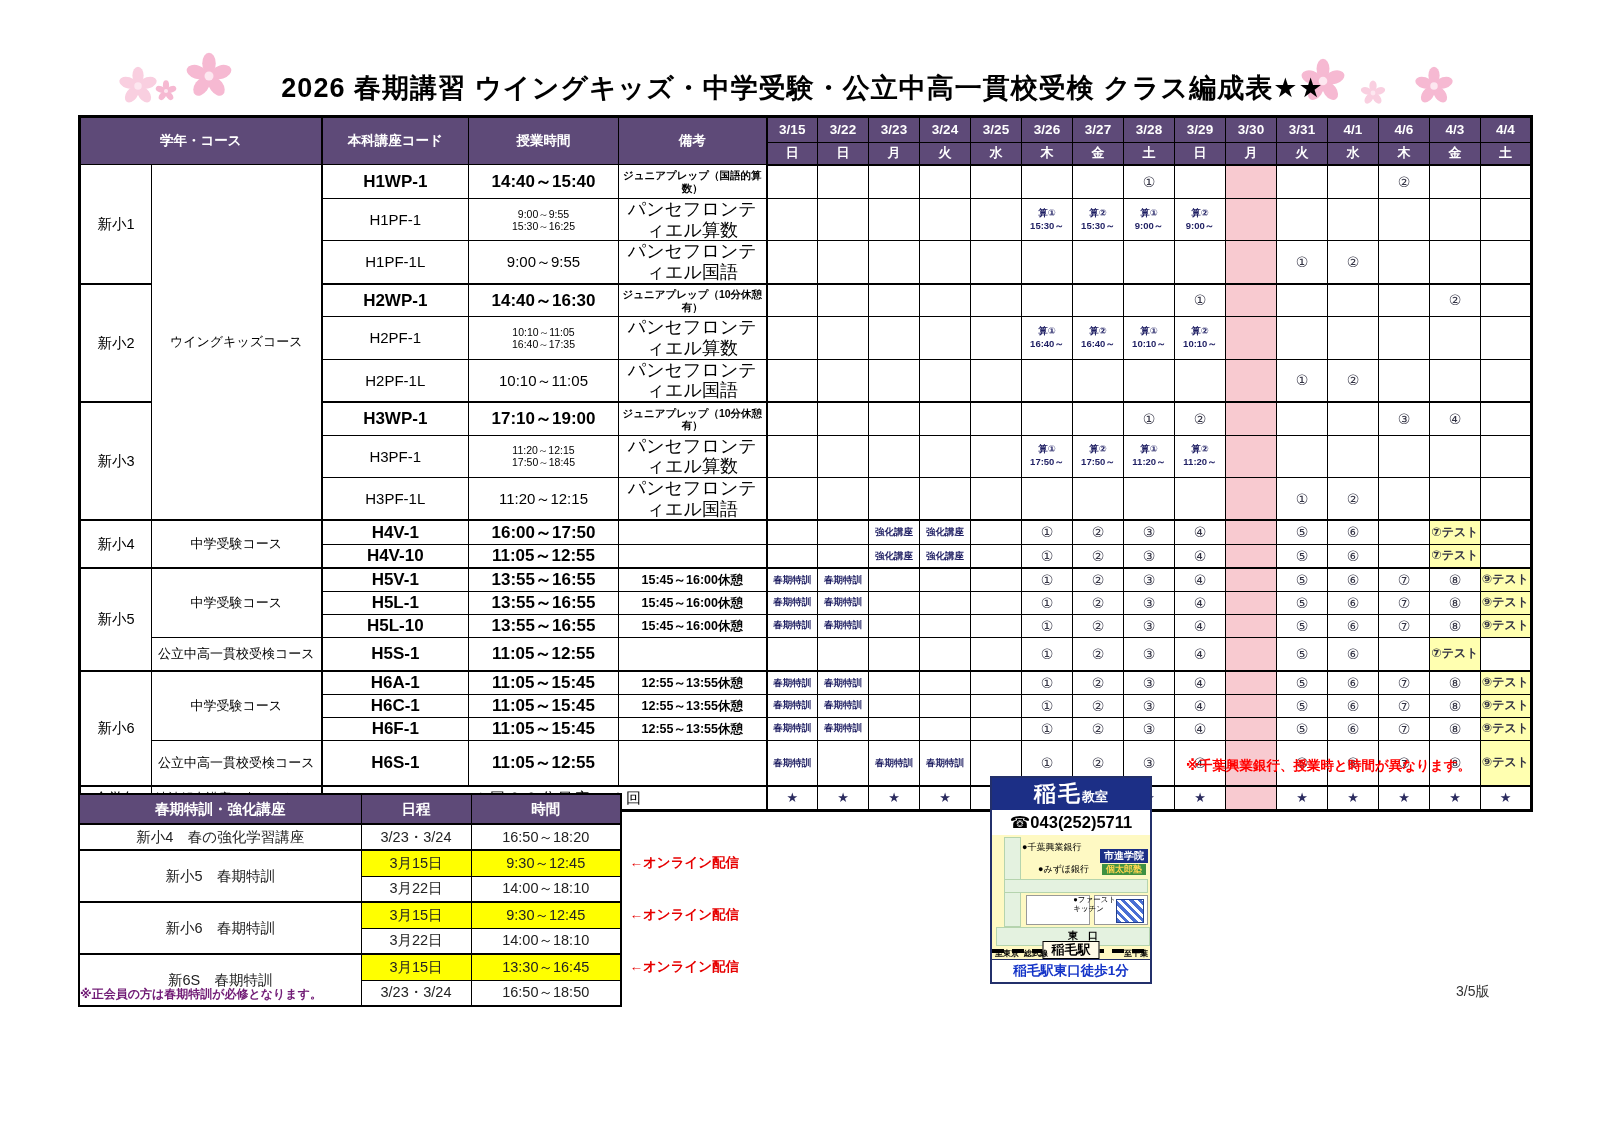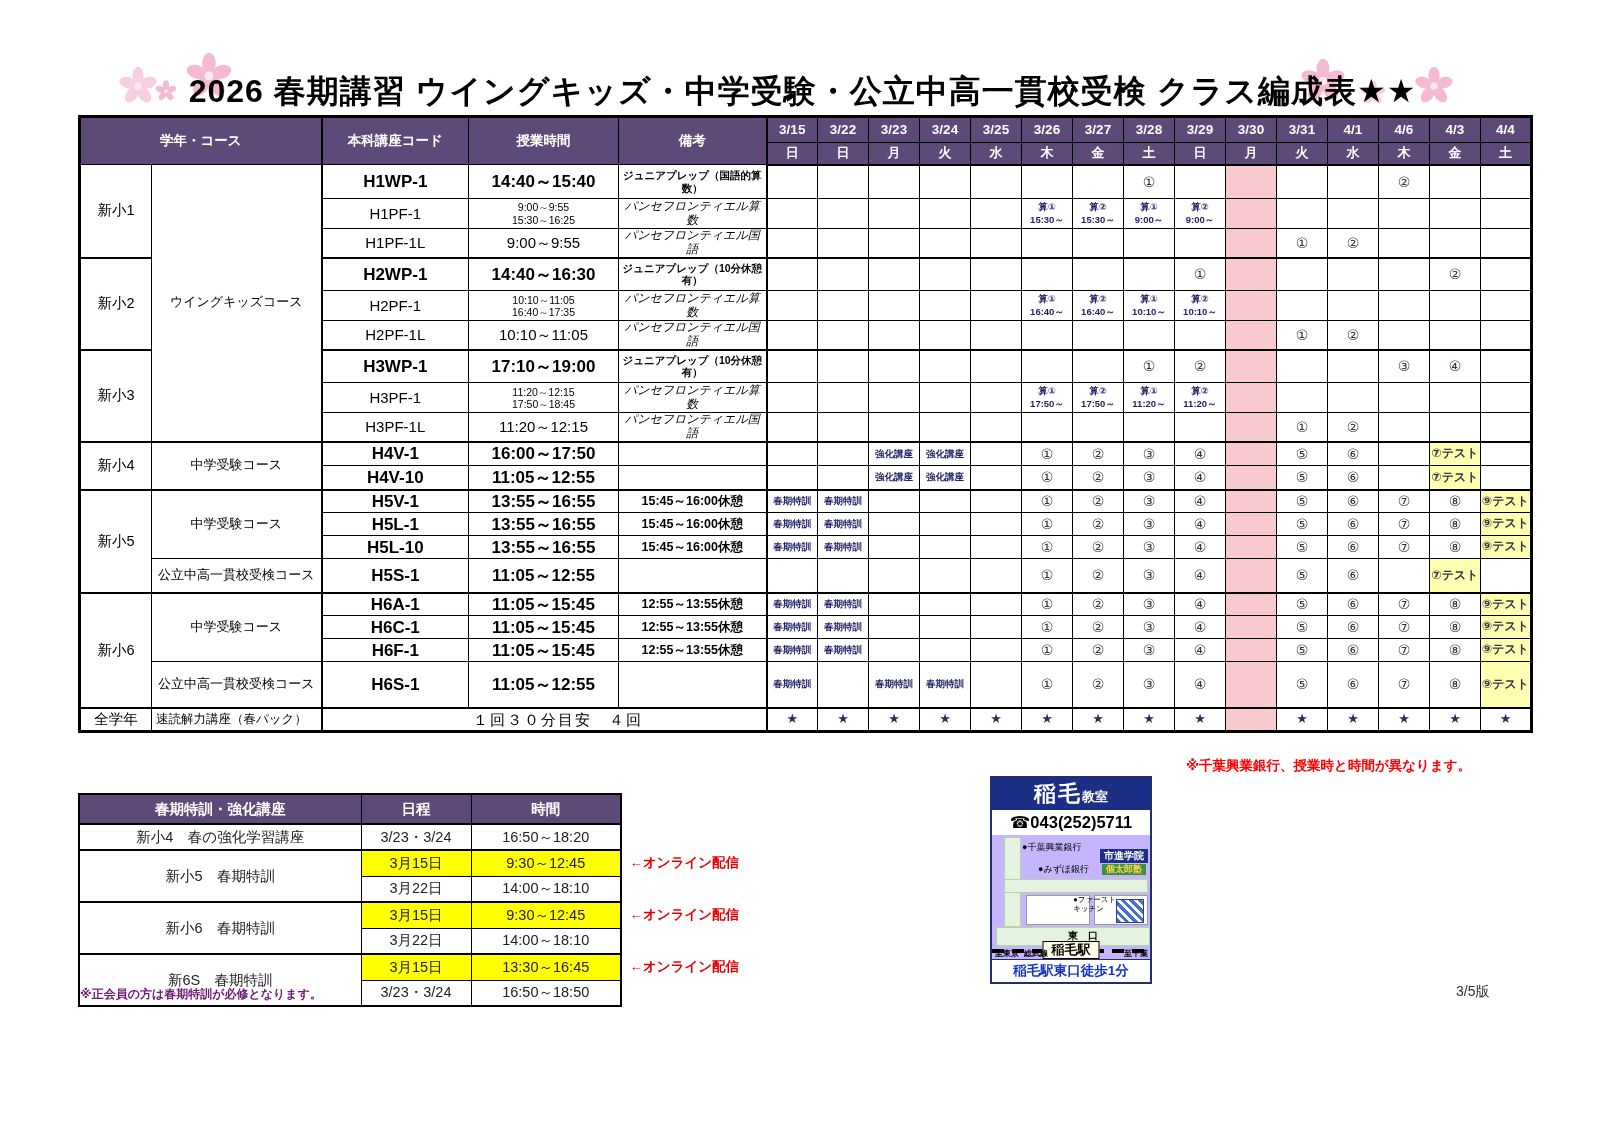--- a/index.html
+++ b/index.html
@@ -1,21 +1,21 @@
 <!DOCTYPE html>
 <html><head>
 <meta charset="utf-8">
 <style>
   html,body{margin:0;padding:0;background:#fff;}
   .page{position:relative;width:1605px;height:1135px;background:#fff;overflow:hidden;
         font-family:"Liberation Sans","DejaVu Sans",sans-serif;color:#000;}
 
   
   .title{position:absolute;top:70px;left:0;width:100%;text-align:center;
-         font-size:32px;font-weight:bold;letter-spacing:1px;margin:0;}
+         font-size:27px;font-weight:bold;letter-spacing:1px;margin:0;}
   .fl{position:absolute;}
   .fl.light g{fill:#f9cfe0;}
 
   
   table.main{position:absolute;left:78px;top:115px;border-collapse:collapse;
              table-layout:fixed;border:3px solid #000;}
   .main th,.main td{border:1px solid #000;padding:0;text-align:center;vertical-align:middle;
                     overflow:hidden;line-height:1.15;}
   .main thead th{background:#5e4a78;color:#fff;font-weight:bold;font-size:13.5px;}
   .main thead tr:last-child th{border-bottom:2.5px solid #000;font-size:13px;}
@@ -25,21 +25,21 @@
 
   .grade{font-size:14.5px;}
   .course{font-size:13px;}
   .course-speed{font-size:12.5px;text-align:left !important;padding-left:4px !important;}
   .code-b{font-weight:bold;font-size:17px;}
   .code-r{font-size:15px;}
   .time-b{font-weight:bold;font-size:17px;}
   .time-r{font-size:15px;}
   .time-2{font-size:10.5px;line-height:1.3;white-space:pre-line;}
   .note-jr{font-weight:bold;font-size:10.5px;}
-  .note-p{font-size:12px;font-style:italic;}
+  .note-p{font-size:18px;}
   .note-brk{font-weight:bold;font-size:12.5px;}
   .info{font-size:15px;text-align:right;padding-left:28px !important;letter-spacing:2px;}
 
   .d{font-size:13.5px;color:#2e2e5e;}
   .d.circ{font-size:14px;color:#333344;}
   .d.sm{font-size:9.5px;font-weight:bold;color:#1f1f63;white-space:pre-line;line-height:1.35;}
   .d.star{font-size:13px;color:#2b2b5f;}
   .d.hl{background:#ffffb0;font-size:12px;font-weight:bold;color:#333344;}
   .closed{background:#f8cad0;}
 
@@ -61,21 +61,21 @@
           font-size:13.5px;white-space:nowrap;}
   .spring-foot{position:absolute;left:80px;top:986px;font-size:12px;font-weight:bold;color:#701a75;}
 
   
   .map-box{position:absolute;left:990px;top:776px;width:162px;height:208px;
            border:2px solid #23306b;background:#fff;box-sizing:border-box;}
   .map-head{height:32px;background:#1c2f86;color:#fff;text-align:center;line-height:32px;}
   .map-name{font-size:22px;font-weight:bold;letter-spacing:2px;}
   .map-suffix{font-size:13px;font-weight:bold;}
   .map-phone{height:25px;line-height:25px;text-align:center;font-size:16.5px;font-weight:bold;}
-  .map-area{position:relative;height:124px;background:#c4b5fd;overflow:hidden;}
+  .map-area{position:relative;height:124px;background:#fef9c3;overflow:hidden;}
   .road,.plaza{position:absolute;background:#e4f2e0;border:1px solid #b5d4ae;}
   .road.v{left:12px;top:2px;width:15px;height:88px;}
   .road.h{left:12px;top:44px;width:142px;height:12px;}
   .plaza{left:4px;top:92px;width:152px;height:17px;}
   .blk{position:absolute;background:#fff;border:1px solid #999;}
   .b1{left:34px;top:60px;width:62px;height:28px;}
   .b2{left:102px;top:60px;width:52px;height:28px;}
   .bldg{position:absolute;right:6px;top:64px;width:26px;height:22px;border:1px solid #23408f;
         background:repeating-linear-gradient(45deg,#4a6fd4 0 3px,#ffffff 3px 6px);}
   .lbl{position:absolute;font-size:9px;color:#000;white-space:nowrap;}

